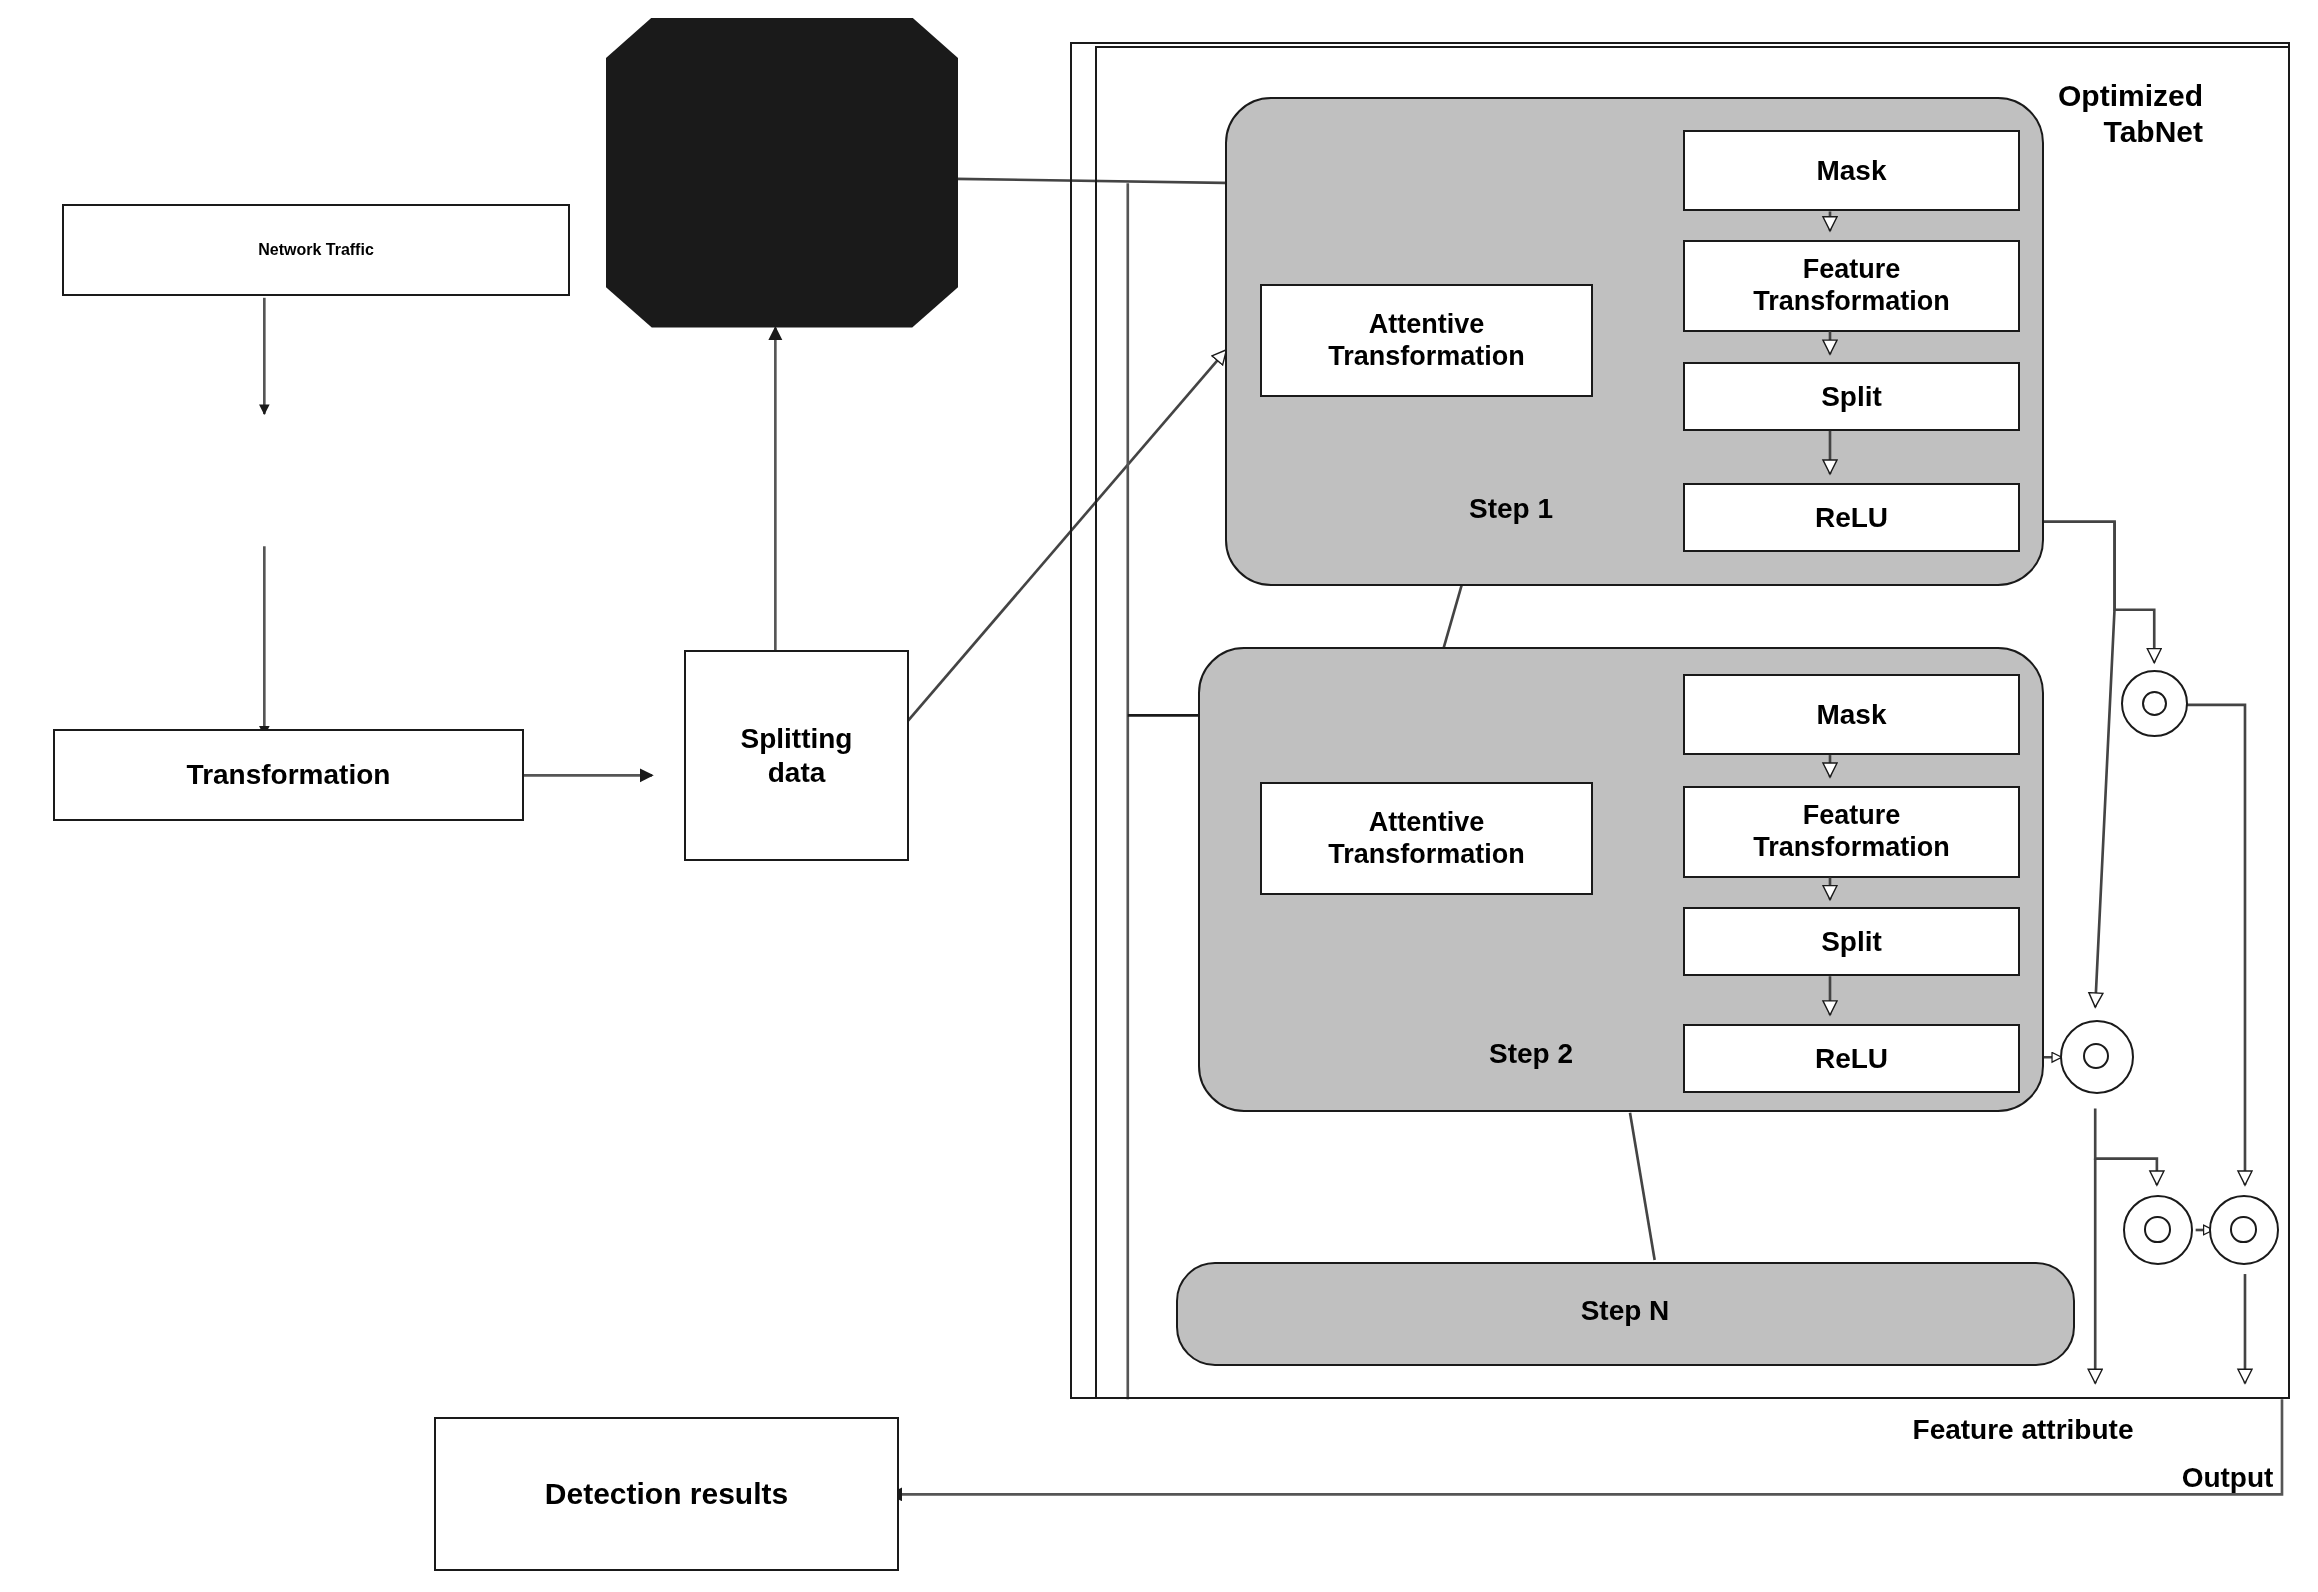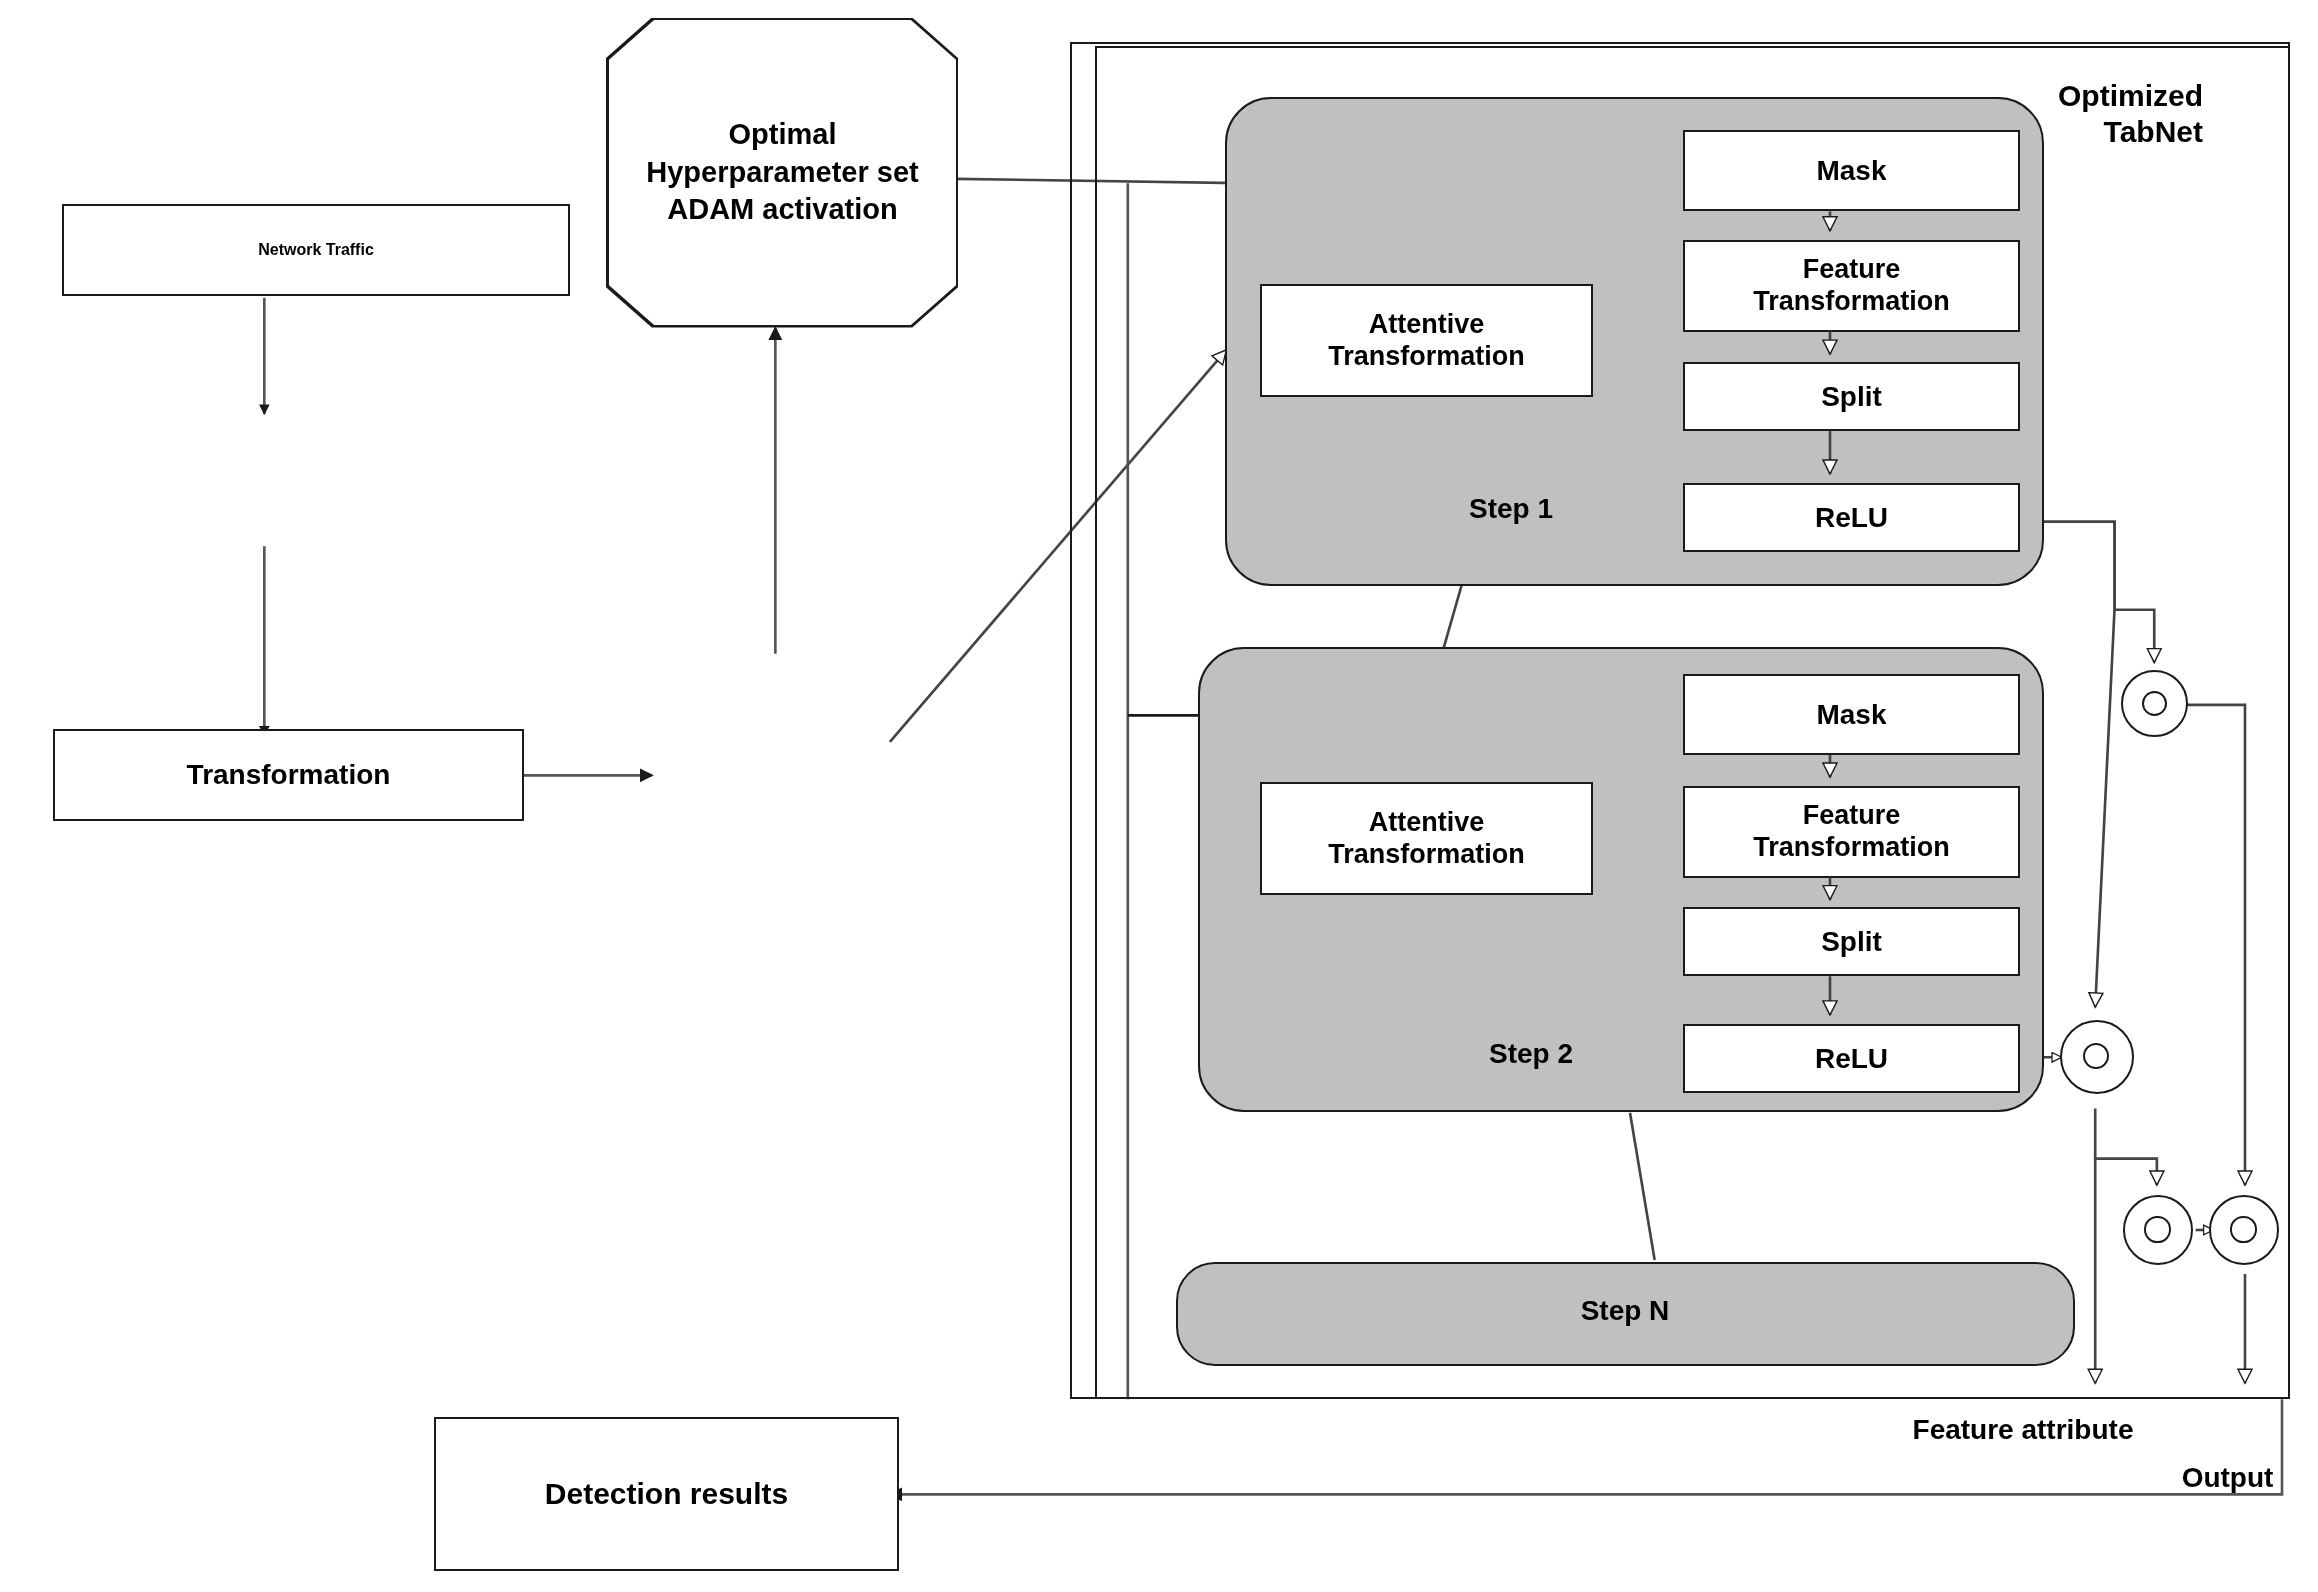--- a/index.html
+++ b/index.html
@@ -172,25 +172,24 @@
   <div class="outer-box" style="left:1095px; top:46px; width:1195px; height:1353px; border-width:2.6px;"></div>
 
   <div class="plain-label bold-lbl" style="left:2000px; top:78px; width:203px; font-size:30px; line-height:1.2;text-align:right;">Optimized
 TabNet</div>
 
   <div class="node rect-node bold-lbl" style="left:40px; top:204px; width:508px; height:92px; font-size:16px;">Network Traffic</div>
 
 
   <div class="node rect-node bold-lbl" style="left:31px; top:729px; width:471px; height:92px; font-size:28px;">Transformation</div>
 
+  <div class="node rect-node bold-lbl" style="left:662px; top:650px; width:225px; height:211px; font-size:28px; white-space:pre-line;">Splitting
+data</div>
 
   <div class="octagon-border" style="left:606px; top:17.6px; width:352px; height:310px;"></div>
-  <div class="octagon bold-lbl" style="left:609px; top:20px; width:347px; height:305px; font-size:29px; white-space:pre-line; line-height:1.3;">Optimal
-Hyperparameter set
-ADAM activation</div>
 
   <div class="node rect-node bold-lbl" style="left:412px; top:1417px; width:465px; height:154px; font-size:30px;">Detection results</div>
 
   <div class="step-group" style="left:1225px; top:97px; width:819px; height:489px;"></div>
 
   <div class="step-label" style="left:1469px; top:493px; font-size:28px;">Step 1</div>
 
   <div class="node rect-node bold-lbl" style="left:1238px; top:284px; width:333px; height:113px; font-size:27px; white-space:pre-line;">Attentive
 Transformation</div>
 

